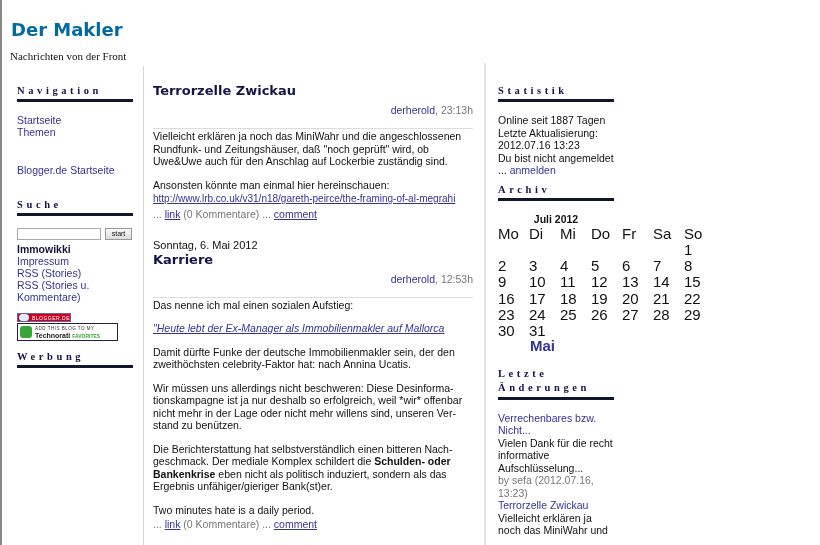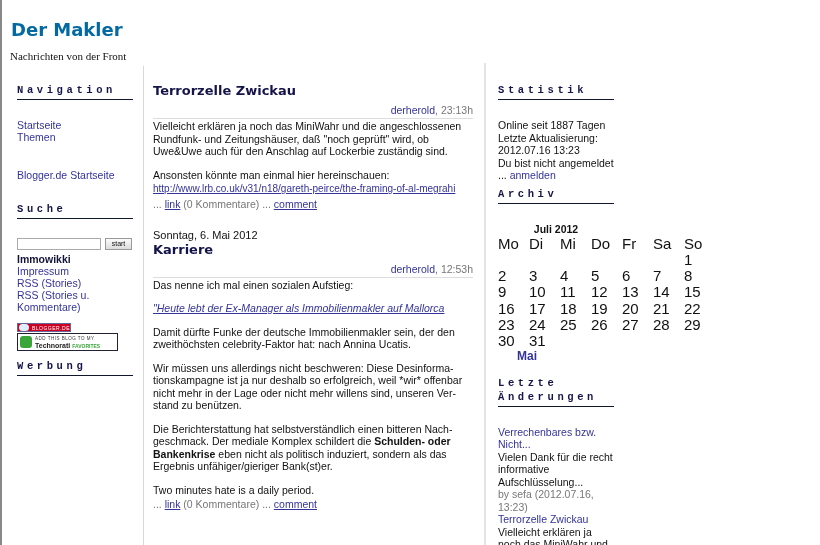--- a/index.html
+++ b/index.html
@@ -9,54 +9,54 @@
   a { color: #33339a; text-decoration: none; }
   .site-title { position: absolute; left: 11px; top: 19px; font-family: "DejaVu Sans", sans-serif; font-size: 18px; font-weight: bold; color: #0369a1; }
   .site-sub { position: absolute; left: 10px; top: 50px; font-family: Liberation Serif, serif; font-size: 11px; color: #111; }
 
   .col-left { position: absolute; left: 17px; top: 84px; width: 116px; }
   .col-main { position: absolute; left: 153px; top: 83px; width: 320px; }
   .col-right { position: absolute; left: 498px; top: 84px; width: 116px; }
   .vline1 { position: absolute; left: 143px; top: 66px; width: 1px; height: 479px; background: #d8d8d8; }
   .vline2 { position: absolute; left: 484px; top: 63px; width: 2px; height: 482px; background: #e4e4e4; }
 
-  .box-title { font-family: Liberation Mono, monospace; font-size: 10.5px; font-weight: bold; letter-spacing: 3.6px; color: #14144a; padding-bottom: 2px; border-bottom: 1px solid #0f172a; margin-bottom: 19px; line-height: 13px; }
+  .box-title { font-family: Liberation Serif, serif; font-size: 10.5px; font-weight: bold; letter-spacing: 3.6px; color: #14144a; padding-bottom: 2px; border-bottom: 3px solid #0f172a; margin-bottom: 12px; line-height: 13px; }
   .nav-link { display: block; color: #33339a; font-size: 10.5px; line-height: 12px; }
   .spacer { height: 24px; }
   .search-row { display: flex; align-items: center; margin-top: 2px; }
   .search-input { width: 84px; height: 12px; border: 1px solid #aaa; background: #fff; }
   .search-btn { margin-left: 4px; width: 27px; height: 12px; border: 1px solid #999; background: linear-gradient(#fbfbfb,#dcdcdc); font-size: 7px; text-align: center; line-height: 10px; color: #111; }
   .wiki-bold { display: block; font-weight: bold; color: #14143a; font-size: 10.5px; line-height: 12px; margin-top: 3px; }
   .badge-blogger { margin-top: 10px; width: 54px; height: 9px; background: #c02; border: 1px solid #669; display: flex; align-items: center; }
   .badge-blogger .bubble { width: 14px; height: 7px; background: #ddeeff; border-radius: 4px; margin-left: 1px; }
   .badge-blogger span { font-size: 5px; color: #fff; margin-left: 3px; letter-spacing: 0.5px; }
   .badge-techno { margin-top: 1px; width: 101px; height: 18px; border: 1px solid #223; background: #fff; display: flex; align-items: center; padding-left: 2px; }
   .badge-techno .logo { width: 12px; height: 12px; background: #3aa63a; border-radius: 3px; }
   .badge-techno .txt { margin-left: 3px; display: flex; flex-direction: column; line-height: 7px; }
   .badge-techno .t1 { font-size: 4.5px; color: #333; letter-spacing: 0.5px; }
   .badge-techno .t2 { font-size: 7px; font-weight: bold; color: #222; }
   .badge-techno .t2 b { color: #3aa63a; font-size: 5px; }
 
   .story { margin-bottom: 14px; }
   .story-date { font-size: 11px; color: #111; line-height: 13px; }
   .story-title { font-family: "DejaVu Sans", sans-serif; font-size: 13px; font-weight: bold; color: #14144a; line-height: 15px; }
-  .story-meta { text-align: right; font-size: 10.5px; color: #777; margin-top: 6px; border-bottom: 1px solid #ddd; line-height: 13px; padding-bottom: 1px; }
+  .story-meta { text-align: right; font-size: 10.5px; color: #777; margin-top: 6px; border-bottom: 1px solid #ddd; line-height: 13px; padding-bottom: 11px; }
   .story-meta a { color: #33339a; }
   .story-body p { font-size: 10.5px; line-height: 12.5px; color: #111; margin-top: 1px; margin-bottom: 11px; }
   .story-body p.tight { margin-bottom: 0; }
   .story-body a.url { color: #33339a; text-decoration: underline; font-size: 10px; text-align: right; }
   .story-body a.quote { color: #33339a; text-decoration: underline; font-style: italic; }
   .story-footer { font-size: 10.5px; color: #777; line-height: 13px; margin-top: 2px; }
   .story-footer a { color: #33339a; text-decoration: underline; }
 
   .stat-text { font-size: 10.5px; line-height: 12.5px; color: #111; margin-bottom: 6px; }
   .cal { margin-top: 6px; }
   .cal-title { text-align: center; font-weight: bold; font-size: 10.5px; line-height: 13px; }
   .cal-grid { display: grid; grid-template-columns: repeat(7, 16px); column-gap: 15px; font-size: 15px; line-height: 16.3px; text-align: left; color: #111; margin-left: 0px; }
-  .cal-prev { font-weight: bold; color: #33339a; font-size: 12px; margin-left: 19px; line-height: 12px; }
+  .cal-prev { font-weight: bold; color: #33339a; font-size: 15px; margin-left: 32px; line-height: 12px; }
   .changes { margin-top: 14px; }
   .chg-title { font-size: 10.5px; line-height: 12.5px; color: #33339a; display: block; }
   .chg-text { font-size: 10.5px; line-height: 12.5px; color: #111; }
   .chg-by { font-size: 10.5px; line-height: 12.5px; color: #777; }
 </style>
 </head>
 <body>
 
 <div class="frame-left"></div>
 

